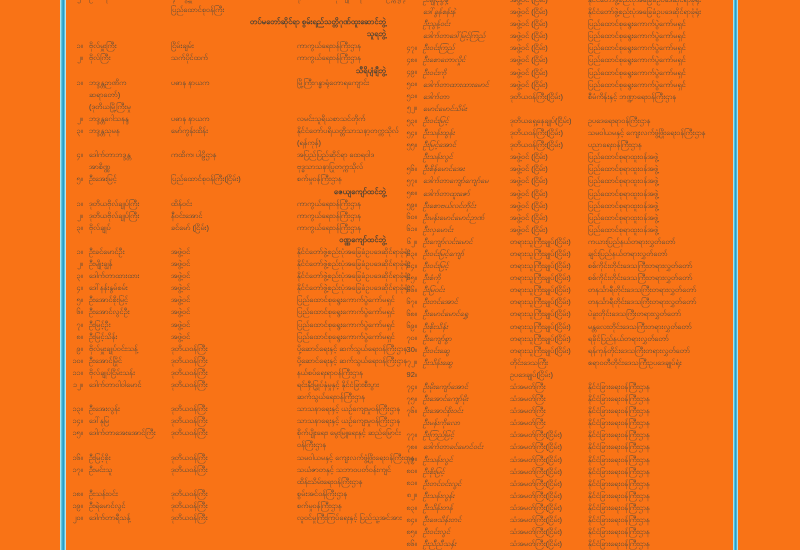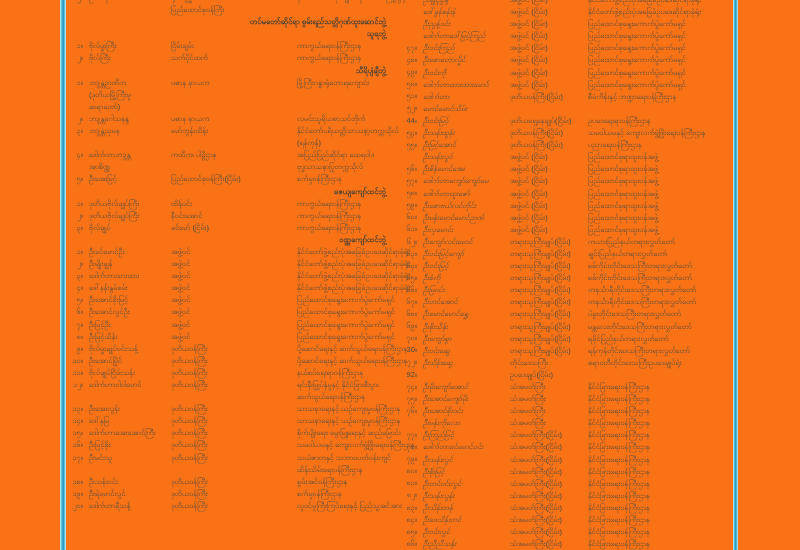--- a/index.html
+++ b/index.html
@@ -65,24 +65,24 @@
         <span class="c-org">ကာကွယ်ရေးဝန်ကြီးဌာန</span>
       </div>
       <div class="hrow">သီရိပျံချီဘွဲ့</div>
       <div class="trow">
         <span class="c-n">၁။</span>
         <span class="c-name">ဘဒ္ဒန္တဉာဏိက</span>
         <span class="c-pos">ပဓာန နာယက</span>
         <span class="c-org">မြို့ကြီးဂန္ဓာရုံတောရကျောင်း</span>
       </div>
       <div class="trow">
+        <span class="c-name">ဆရာတော်)</span>
+      </div>
+      <div class="trow">
         <span class="c-name">(ဒုတိယမြို့ကြီးမှု</span>
-      </div>
-      <div class="trow">
-        <span class="c-name">ဆရာတော်)</span>
       </div>
       <div class="trow">
         <span class="c-n">၂။</span>
         <span class="c-name">ဘဒ္ဒန္တဂေါသနန္ဒ</span>
         <span class="c-pos">ပဓာန နာယက</span>
         <span class="c-org">လမင်းသူရိယစာသင်တိုက်</span>
       </div>
       <div class="trow">
         <span class="c-n">၃။</span>
         <span class="c-name">ဘဒ္ဒန္တသုမန</span>
@@ -215,20 +215,23 @@
         <span class="c-pos">ဒုတိယဝန်ကြီး</span>
         <span class="c-org">သာသနာရေးနှင့် ယဉ်ကျေးမှုဝန်ကြီးဌာန</span>
       </div>
       <div class="trow">
         <span class="c-n">၁၅။</span>
         <span class="c-name">ဒေါက်တာအေးအောင်ကြီး</span>
         <span class="c-pos">ဒုတိယဝန်ကြီး</span>
         <span class="c-org">စိုက်ပျိုးရေး၊ မွေးမြူရေးနှင့် ဆည်မြောင်း</span>
       </div>
       <div class="trow">
+        <span class="c-org">ဝန်ကြီးဌာန</span>
+      </div>
+      <div class="trow">
         <span class="c-n">၁၆။</span>
         <span class="c-name">ဦးမြင့်စိုး</span>
         <span class="c-pos">ဒုတိယဝန်ကြီး</span>
         <span class="c-org">သမဝါယမနှင့် ကျေးလက်ဖွံ့ဖြိုးရေးဝန်ကြီးဌာန</span>
       </div>
       <div class="trow">
         <span class="c-n">၁၇။</span>
         <span class="c-name">ဦးမင်းသူ</span>
         <span class="c-pos">ဒုတိယဝန်ကြီး</span>
         <span class="c-org">သယံဇာတနှင့် သဘာဝပတ်ဝန်းကျင်</span>
@@ -286,21 +289,21 @@
         <span class="c-pos">အဖွဲ့ဝင် (ငြိမ်း)</span>
         <span class="c-org">ပြည်ထောင်စုရွေးကောက်ပွဲကော်မရှင်</span>
       </div>
       <div class="trow">
         <span class="c-n">၅၂။</span>
         <span class="c-name">ဦးစောတောလှိုင်</span>
         <span class="c-pos">အဖွဲ့ဝင် (ငြိမ်း)</span>
         <span class="c-org">ပြည်ထောင်စုရွေးကောက်ပွဲကော်မရှင်</span>
       </div>
       <div class="trow">
-        <span class="c-n">44။</span>
+        <span class="c-n">၅၃။</span>
         <span class="c-name">ဦးဝင်းကို</span>
         <span class="c-pos">အဖွဲ့ဝင် (ငြိမ်း)</span>
         <span class="c-org">ပြည်ထောင်စုရွေးကောက်ပွဲကော်မရှင်</span>
       </div>
       <div class="trow">
         <span class="c-n">၅၄။</span>
         <span class="c-name">ဒေါက်တာထားထားမောင်</span>
         <span class="c-pos">အဖွဲ့ဝင် (ငြိမ်း)</span>
         <span class="c-org">ပြည်ထောင်စုရွေးကောက်ပွဲကော်မရှင်</span>
       </div>

